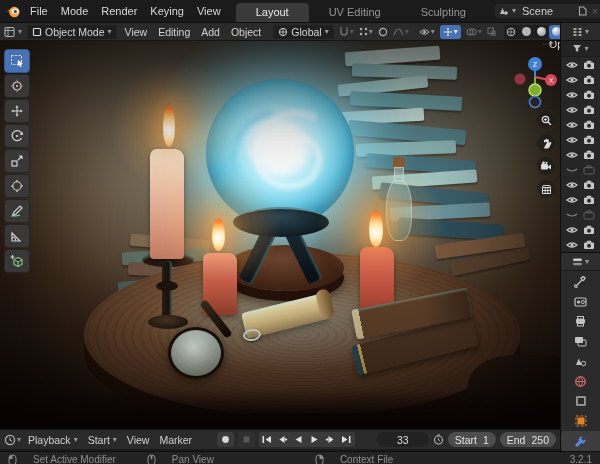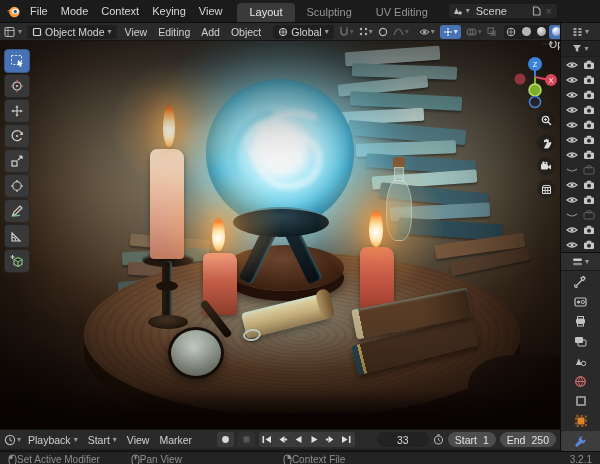--- a/index.html
+++ b/index.html
@@ -5,21 +5,21 @@
 *{margin:0;padding:0;box-sizing:border-box}
 html,body{width:600px;height:464px;overflow:hidden}
 body{background:#1b1b1b;font-family:"Liberation Sans","DejaVu Sans",sans-serif;font-size:11px;color:#d6d6d6}
 .app{position:relative;width:600px;height:464px;display:flex;flex-direction:column}
 svg{display:block}
 .chev{font-size:8px;color:#9a9a9a;line-height:1}
 
 .topbar{flex:0 0 22px;background:#1b1b1b;border-bottom:1px solid #0d0d0d;display:flex;align-items:center;padding:0 5px;gap:1px}
 .menu{padding:2px 6px;border-radius:3px;color:#d8d8d8;white-space:nowrap}
 .tabs{display:flex;align-items:flex-end;height:22px;margin-left:8px}
-.tab{padding:3px 12px 4px;color:#969696;border-radius:4px 4px 0 0;white-space:nowrap}
+.tab{padding:3px 20px 4px;color:#969696;border-radius:4px 4px 0 0;white-space:nowrap}
 .tab.active{background:#3a3a3a;color:#e9e9e9}
 .selector{display:flex;align-items:center;background:#272727;border:1px solid #1a1a1a;border-radius:4px;height:16px;padding:0 3px;margin-left:7px;gap:3px}
 .selector .val{color:#cfcfcf;padding:0 3px;min-width:56px}
 .dimx{color:#5f5f5f;font-size:10px;padding:0 2px}
 
 .mainrow{flex:1;display:flex}
 .left-col{width:560px;display:flex;flex-direction:column}
 
 .vp-header{height:18px;background:#2a2a2a;border-bottom:1px solid #141414;display:flex;align-items:center;padding:0 4px;gap:5px;font-size:10.5px}
 .hbtn{display:flex;align-items:center;gap:3px;background:#1f1f1f;border-radius:3px;height:14px;padding:0 5px;color:#d5d5d5;white-space:nowrap}
@@ -86,45 +86,45 @@
 .ol-header{height:18px;background:#2a2a2a;border-bottom:1px solid #141414;display:flex;align-items:center;justify-content:center;gap:2px}
 .ol-filter{height:16px;display:flex;align-items:center;justify-content:center;gap:2px;background:#232323;border-bottom:1px solid #1c1c1c}
 .ol-rows{flex:1;overflow:hidden}
 .olrow{display:flex;align-items:center;justify-content:space-evenly;height:15px}
 .properties{flex:1;background:#2a2a2a;border-top:1px solid #0d0d0d;display:flex;flex-direction:column}
 .pr-header{height:18px;background:#2e2e2e;border-bottom:1px solid #181818;display:flex;align-items:center;justify-content:center;gap:2px}
 .ptab{height:20px;display:flex;align-items:center;justify-content:center}
 .ptab.active{background:#3d3d3d;border-radius:3px 0 0 3px}
 
 .statusbar{flex:0 0 16px;background:#232323;border-top:1px solid #0d0d0d;display:flex;align-items:center;padding:0 8px;gap:5px;color:#8f8f8f;font-size:10px}
-.sb-item{display:flex;align-items:center;gap:0;white-space:nowrap}
+.sb-item{display:flex;align-items:center;gap:16px;white-space:nowrap}
 </style>
 </head>
 <body>
 
 <div class="app">
 
   <div class="topbar">
     <span style="display:flex;margin-right:2px">
       <svg width="16" height="15" viewBox="0 0 16 15">
           <path d="M1.5 7.5 6.8 4.8 8 6.8z" fill="#ff9e3d"></path>
           <circle cx="9.4" cy="8" r="5.2" fill="#ff9e3d"></circle>
           <ellipse cx="10.3" cy="7.2" rx="3.4" ry="2.5" fill="#fff"></ellipse>
           <circle cx="10.3" cy="7.5" r="1.7" fill="#265787"></circle>
         </svg>
     </span>
     <span class="menu">File</span>
     <span class="menu">Mode</span>
-    <span class="menu">Context</span>
+    <span class="menu">Render</span>
     <span class="menu">Keying</span>
     <span class="menu">View</span>
     <div class="tabs">
       <span class="tab active">Layout</span>
+      <span class="tab">UV Editing</span>
       <span class="tab">Sculpting</span>
-      <span class="tab">UV Editing</span>
     </div>
     <div class="selector">
       <span>
           <svg width="11" height="10" viewBox="0 0 11 10">
             <path d="M2 8 4.5 2 7 8z" fill="#bdbdbd"></path>
             <circle cx="8" cy="7" r="1.8" fill="#bdbdbd"></circle>
           </svg>
         </span>
       <span class="chev">▾</span>
       <span class="val">Scene</span>

